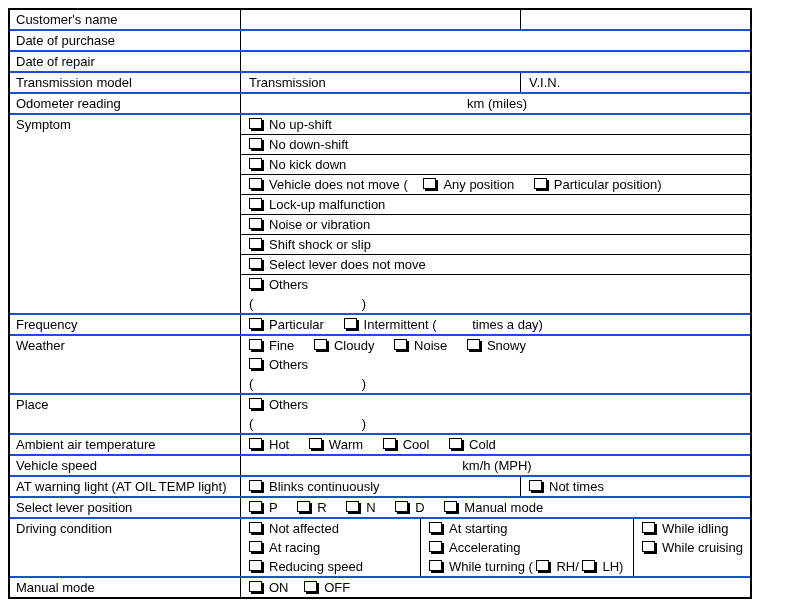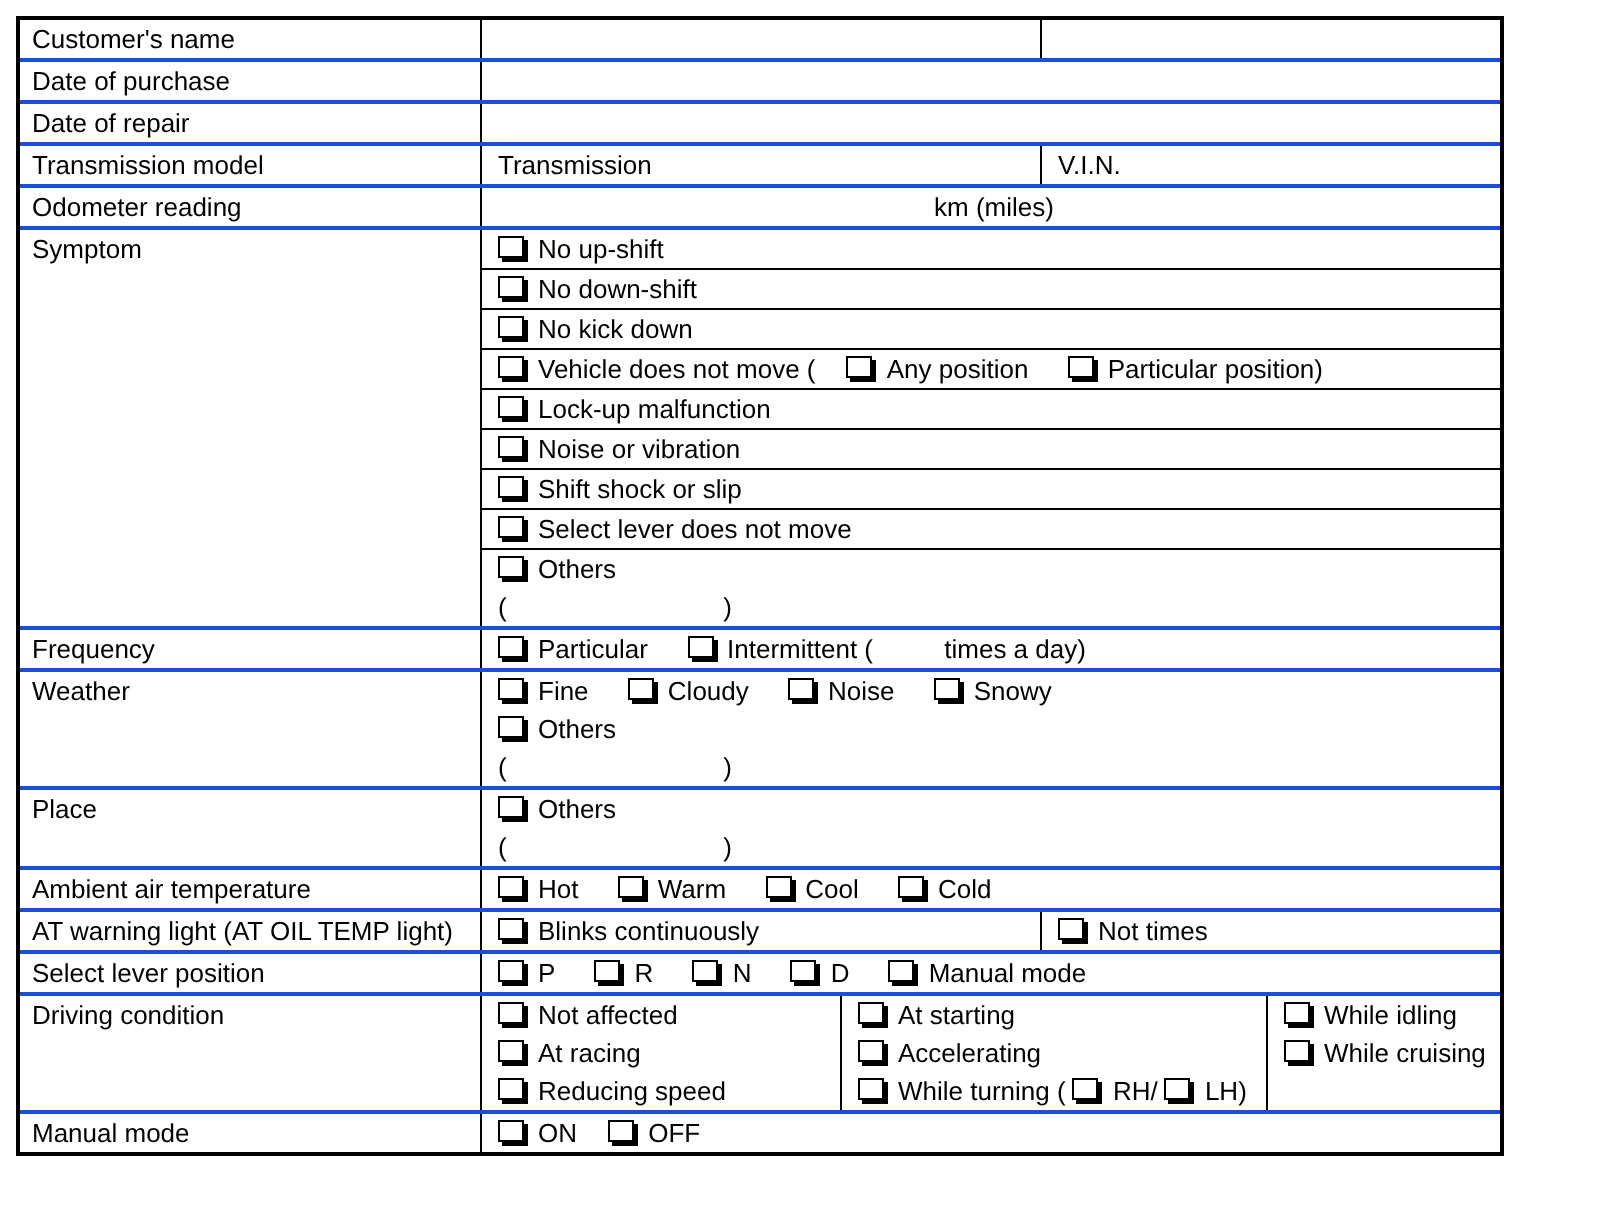--- a/index.html
+++ b/index.html
@@ -139,20 +139,24 @@
   <div class="row">
     <div class="lbl">Ambient air temperature</div>
     <div class="content line">
       <span class="cb"></span><span class="opt">Hot</span>
       <span class="cb"></span><span class="opt">Warm</span>
       <span class="cb"></span><span class="opt">Cool</span>
       <span class="cb"></span><span>Cold</span>
     </div>
   </div>
 
+  <div class="row">
+    <div class="lbl">Vehicle speed</div>
+    <div class="content line rightunit">km/h (MPH)</div>
+  </div>
 
   <div class="row">
     <div class="lbl">AT warning light (AT OIL TEMP light)</div>
     <div class="split">
       <div class="cellA">
         <span class="cb"></span><span>Blinks continuously</span>
       </div>
       <div class="cellB">
         <span class="cb"></span><span>Not times</span>
       </div>

